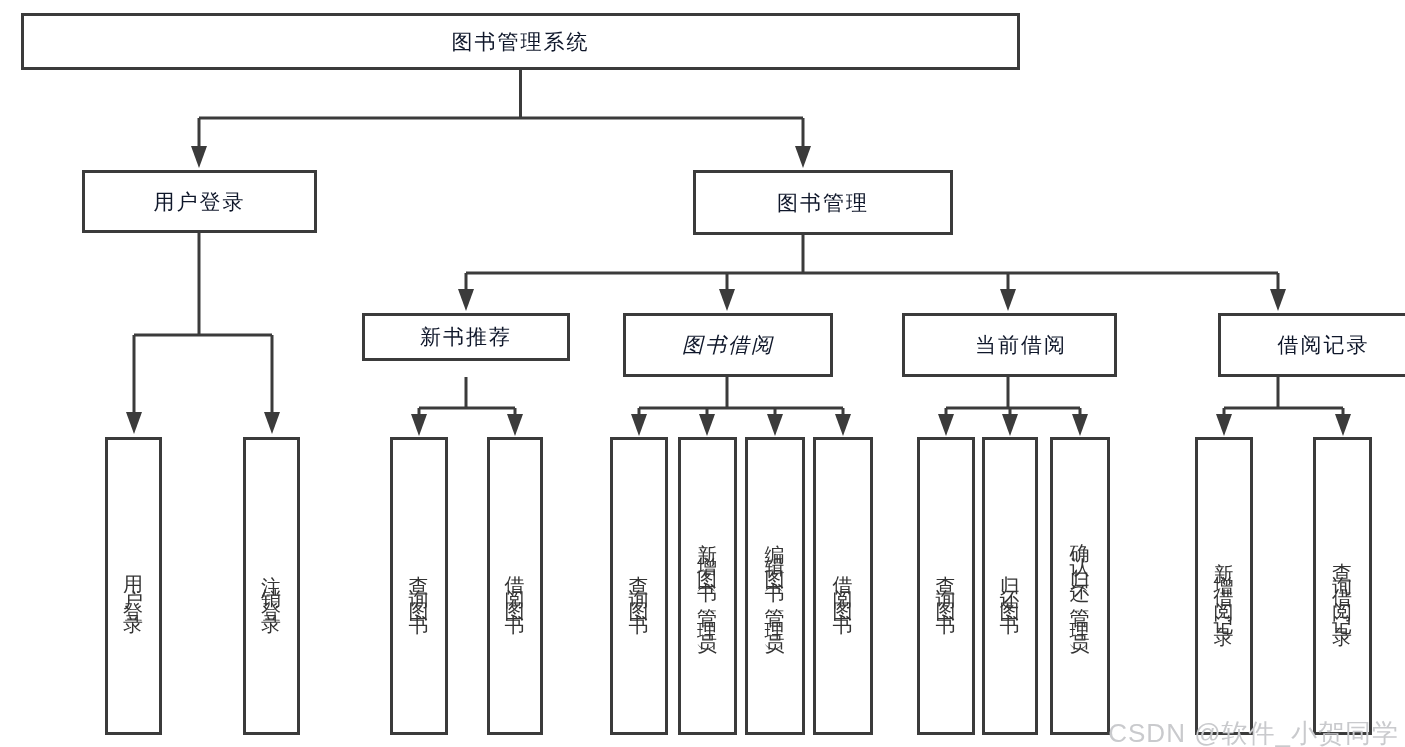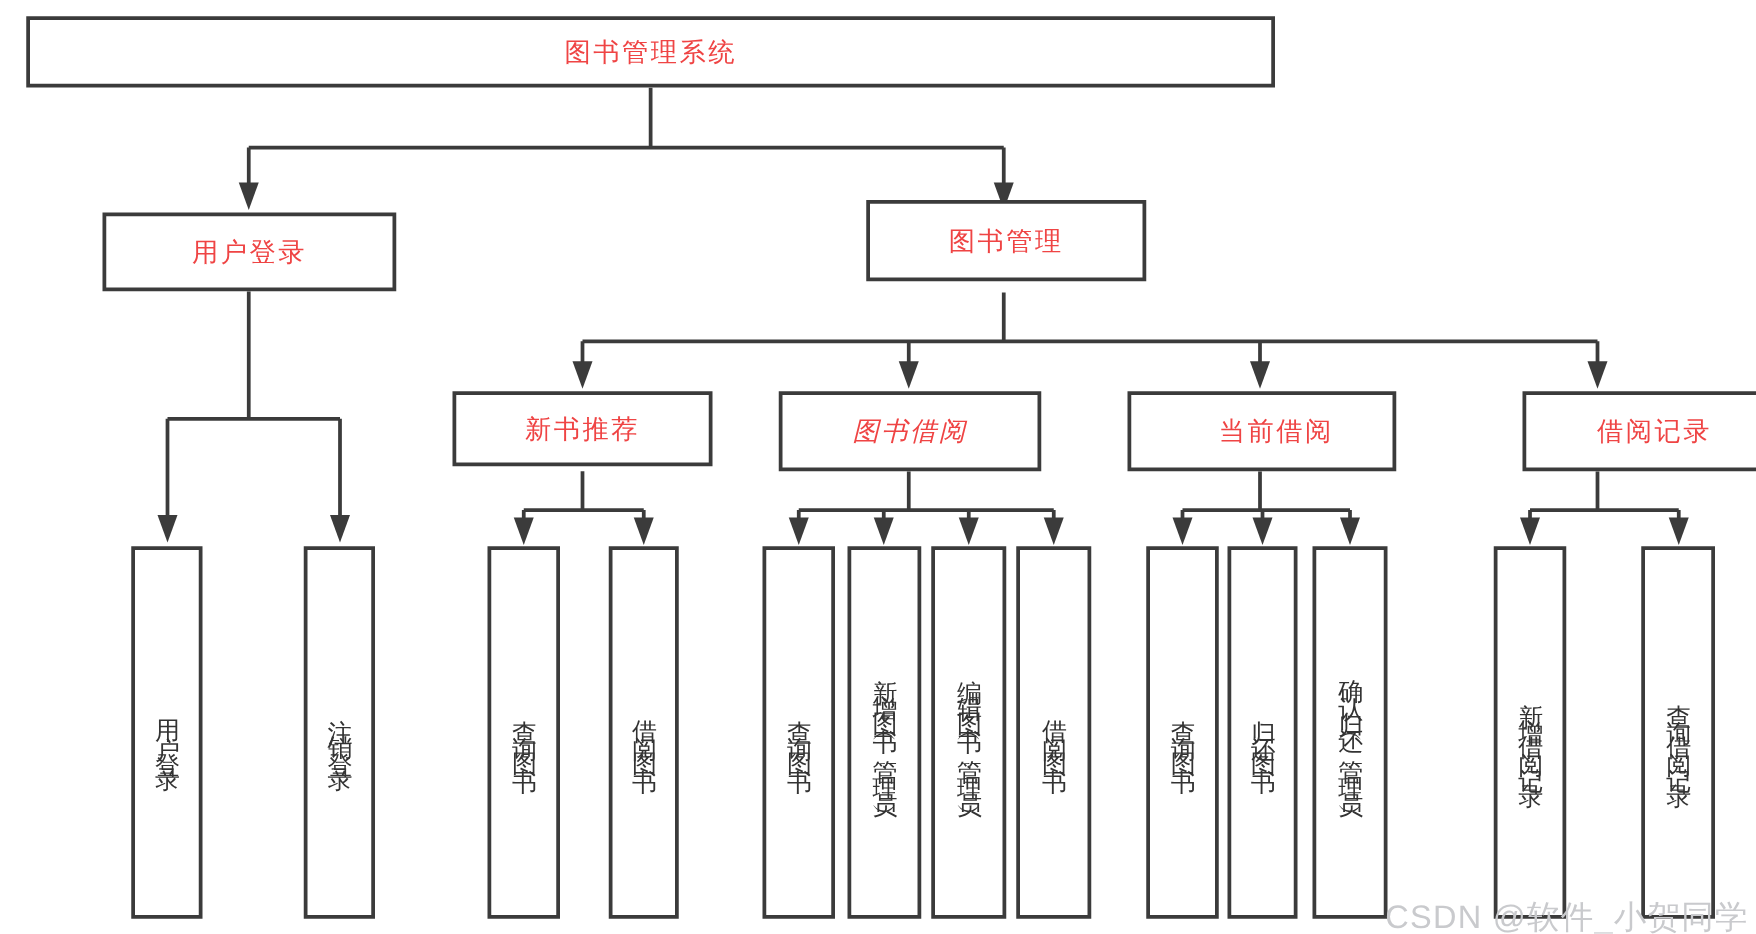--- a/index.html
+++ b/index.html
@@ -13,21 +13,21 @@
   }
   svg.wires { position: absolute; left: 0; top: 0; width: 1405px; height: 747px; }
   .box {
     position: absolute;
     box-sizing: border-box;
     border: 3px solid #3b3b3b;
     background: #ffffff;
     display: flex;
     align-items: center;
     justify-content: center;
-    color: #ef4444;
+    color: #0f172a;
     font-size: 21px;
     letter-spacing: 2px;
     white-space: nowrap;
   }
   .vbox {
     position: absolute;
     box-sizing: border-box;
     border: 3px solid #3b3b3b;
     background: #ffffff;
     display: flex;
@@ -134,25 +134,25 @@
     </g>
   </svg>
 
   <div class="box" style="left:21px; top:13px; width:999px; height:57px;">
     <span>图书管理系统</span>
   </div>
 
   <div class="box" style="left:82px; top:170px; width:235px; height:63px;">
     <span>用户登录</span>
   </div>
-  <div class="box" style="left:693px; top:160px; width:224px; height:65px;">
+  <div class="box" style="left:693px; top:170px; width:260px; height:65px;">
     <span>图书管理</span>
   </div>
 
-  <div class="box" style="left:362px; top:313px; width:208px; height:60px;">
+  <div class="box" style="left:362px; top:313px; width:208px; height:48px;">
     <span>新书推荐</span>
   </div>
   <div class="box" style="left:623px; top:313px; width:210px; height:64px;font-style:italic;">
     <span>图书借阅</span>
   </div>
   <div class="box" style="left:902px; top:313px; width:215px; height:64px;padding-left:23px;">
     <span>当前借阅</span>
   </div>
   <div class="box" style="left:1172px; top:313px; width:211px; height:64px;margin-left:46px;">
     <span>借阅记录</span>

